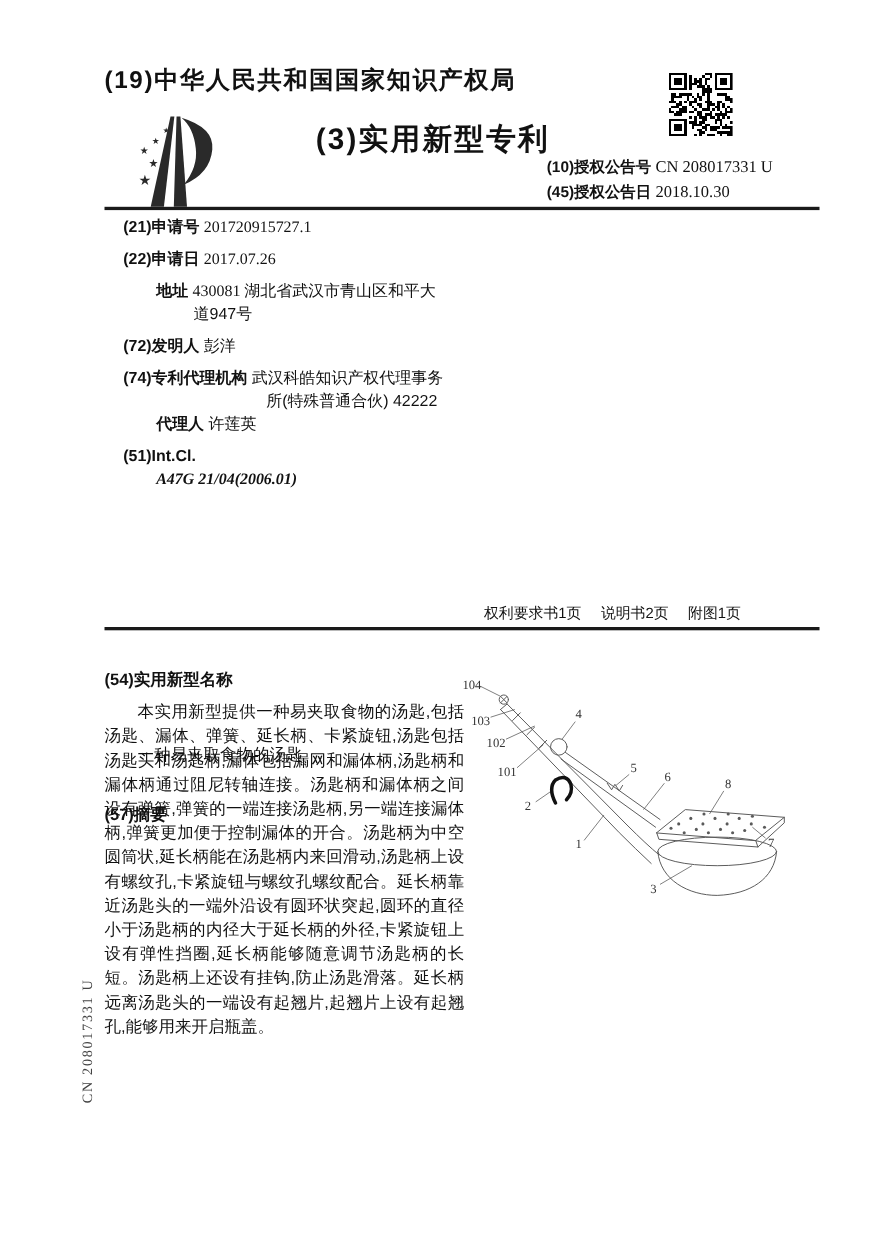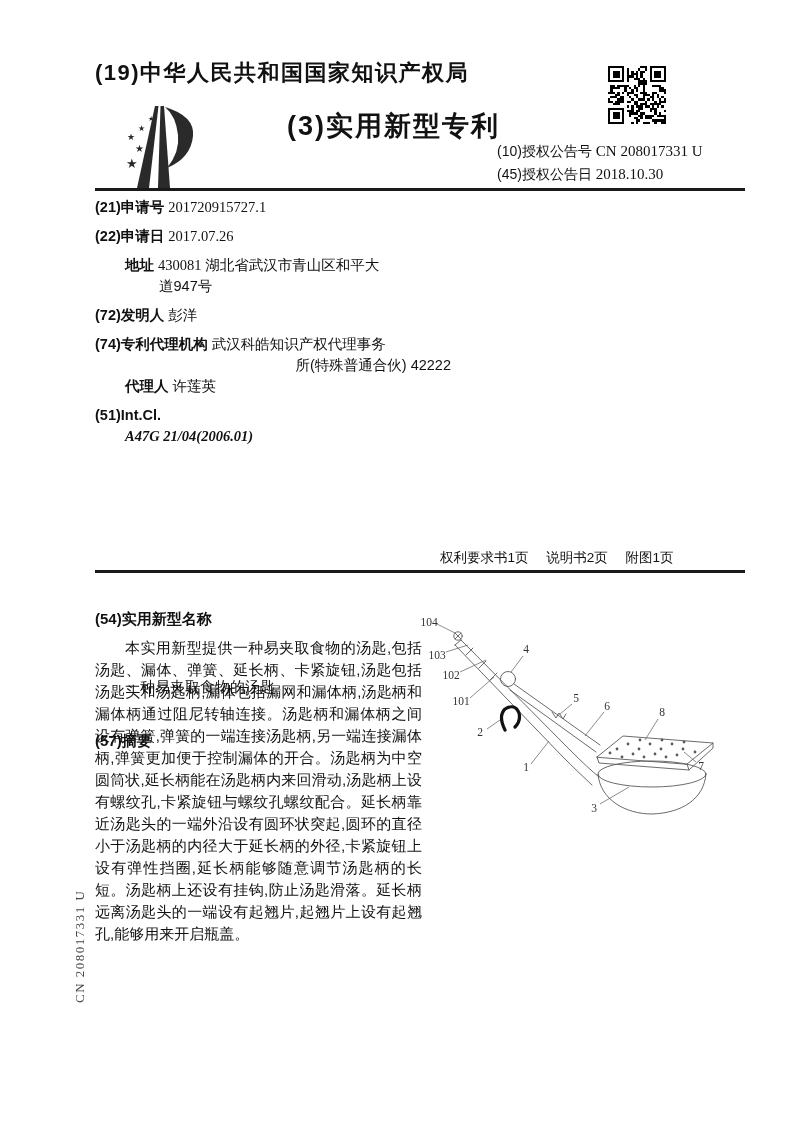--- a/index.html
+++ b/index.html
@@ -8,33 +8,33 @@
     font-family:"Liberation Sans","DejaVu Sans",sans-serif;color:#111;
     overflow:hidden;
   }
   .abs{position:absolute;}
   .office-line{left:95px;top:58px;font-size:22px;font-weight:bold;letter-spacing:1.5px;}
   .logo{left:120px;top:102px;width:76px;height:90px;}
   .doc-type{left:287px;top:108px;font-size:27px;font-weight:bold;letter-spacing:2px;}
   .qr{left:608px;top:66px;width:58px;height:58px;}
   .pub-block{left:497px;top:140px;width:300px;}
   .pub-row{height:23px;line-height:23px;font-size:14px;white-space:nowrap;}
-  .pub-row .lbl{font-weight:normal;}
+  .pub-row .lbl{font-weight:bold;}
   .pub-row .val{font-family:"Liberation Serif","DejaVu Serif",serif;font-size:15px;}
   .rule{background:#1a1a1a;height:2.5px;left:95px;width:650px;}
   .rule1{top:188px;}
   .rule2{top:570px;}
-  .biblio{left:95px;top:197px;width:356px;font-size:14.5px;line-height:21px;}
+  .biblio{left:112px;top:197px;width:356px;font-size:14.5px;line-height:21px;}
   .biblio .row{margin-bottom:8px;}
   .biblio .lbl{font-weight:bold;}
   .biblio .val{font-family:"Liberation Serif","DejaVu Serif",serif;}
   .biblio .cn-val{font-family:inherit;}
   .ind1{padding-left:30px;}
   .ind2{padding-left:64px;}
-  .ind3{padding-left:130px;text-align:right;}
+  .ind3{padding-left:130px;}
   .intcl-val{font-style:italic;font-weight:bold;font-family:"Liberation Serif","DejaVu Serif",serif;}
   .pages-line{left:440px;top:549px;width:300px;font-size:13.5px;text-align:left;}
   .pages-line span{margin-right:14px;}
   .sec54{left:95px;top:577px;width:340px;}
   .sec-lbl{font-weight:bold;font-size:15px;line-height:23px;margin-top:30px;}
   .invention-title{padding-left:30px;font-size:15px;line-height:24px;margin-top:45px;}
   .abstract{
     left:95px;top:637px;width:327px;font-size:15px;line-height:22px;
     text-align:justify;text-justify:inter-ideograph;
   }

